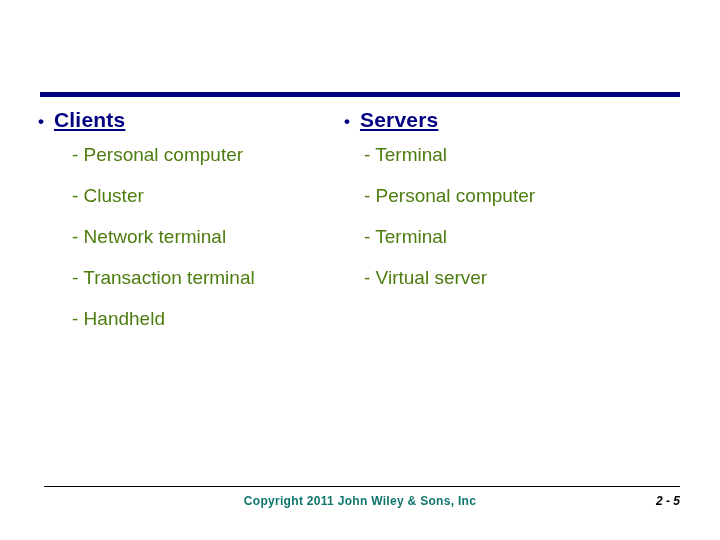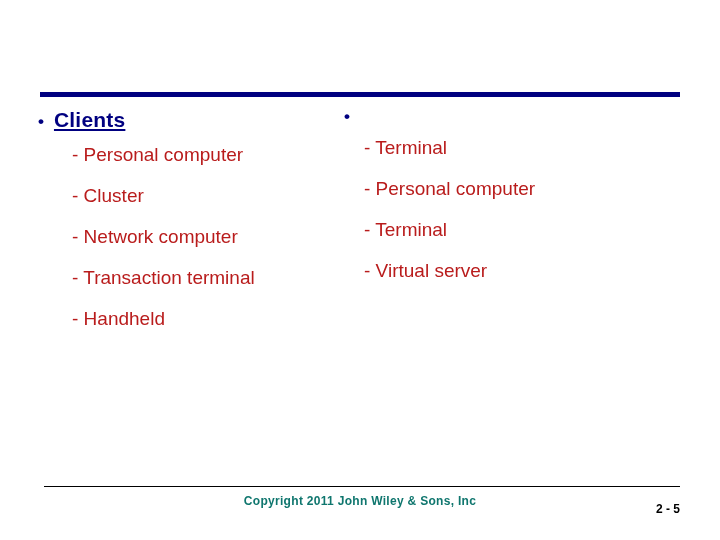--- a/index.html
+++ b/index.html
@@ -69,21 +69,21 @@
   .sub-list {
     margin: 0;
     padding: 0;
     list-style: none;
   }
   .sub-item {
     display: flex;
     align-items: baseline;
     font-size: 19px;
     font-weight: normal;
-    color: #b91c1c;
+    color: #4d7c0f;
     margin: 0 0 19px 0;
   }
   .col-left .sub-item {
     padding-left: 34px;
   }
   .col-right .sub-item {
     padding-left: 20px;
   }
   .footer-rule {
     position: absolute;
@@ -107,53 +107,55 @@
     width: 720px;
     text-align: center;
     font-size: 12px;
     font-weight: bold;
     color: #0f766e;
     letter-spacing: 0.3px;
   }
   .page-num {
     position: absolute;
     right: 40px;
-    top: 8px;
+    top: 0;
     font-size: 12px;
     font-weight: bold;
     color: #000000;
+    font-style: italic;
   }
 </style>
 </head>
 <body>
 
 <div class="slide">
 
   <div class="top-rule"></div>
 
   <div class="content">
     <div class="columns">
 
       <div class="col-left">
         <div class="bullet-l1">
           <span class="bullet-dot">•</span>
           <span class="bullet-l1-text">Clients</span>
         </div>
         <ul class="sub-list">
           <li class="sub-item">- Personal computer</li>
           <li class="sub-item">- Cluster</li>
-          <li class="sub-item">- Network computer</li>
+          <li class="sub-item">- Network terminal</li>
           <li class="sub-item">- Transaction terminal</li>
           <li class="sub-item">- Handheld</li>
         </ul>
       </div>
 
       <div class="col-right">
         <div class="bullet-l1">
           <span class="bullet-dot">•</span>
+          <span class="bullet-l1-text">Servers</span>
         </div>
         <ul class="sub-list">
           <li class="sub-item">- Terminal</li>
           <li class="sub-item">- Personal computer</li>
           <li class="sub-item">- Terminal</li>
           <li class="sub-item">- Virtual server</li>
         </ul>
       </div>
 
     </div>

